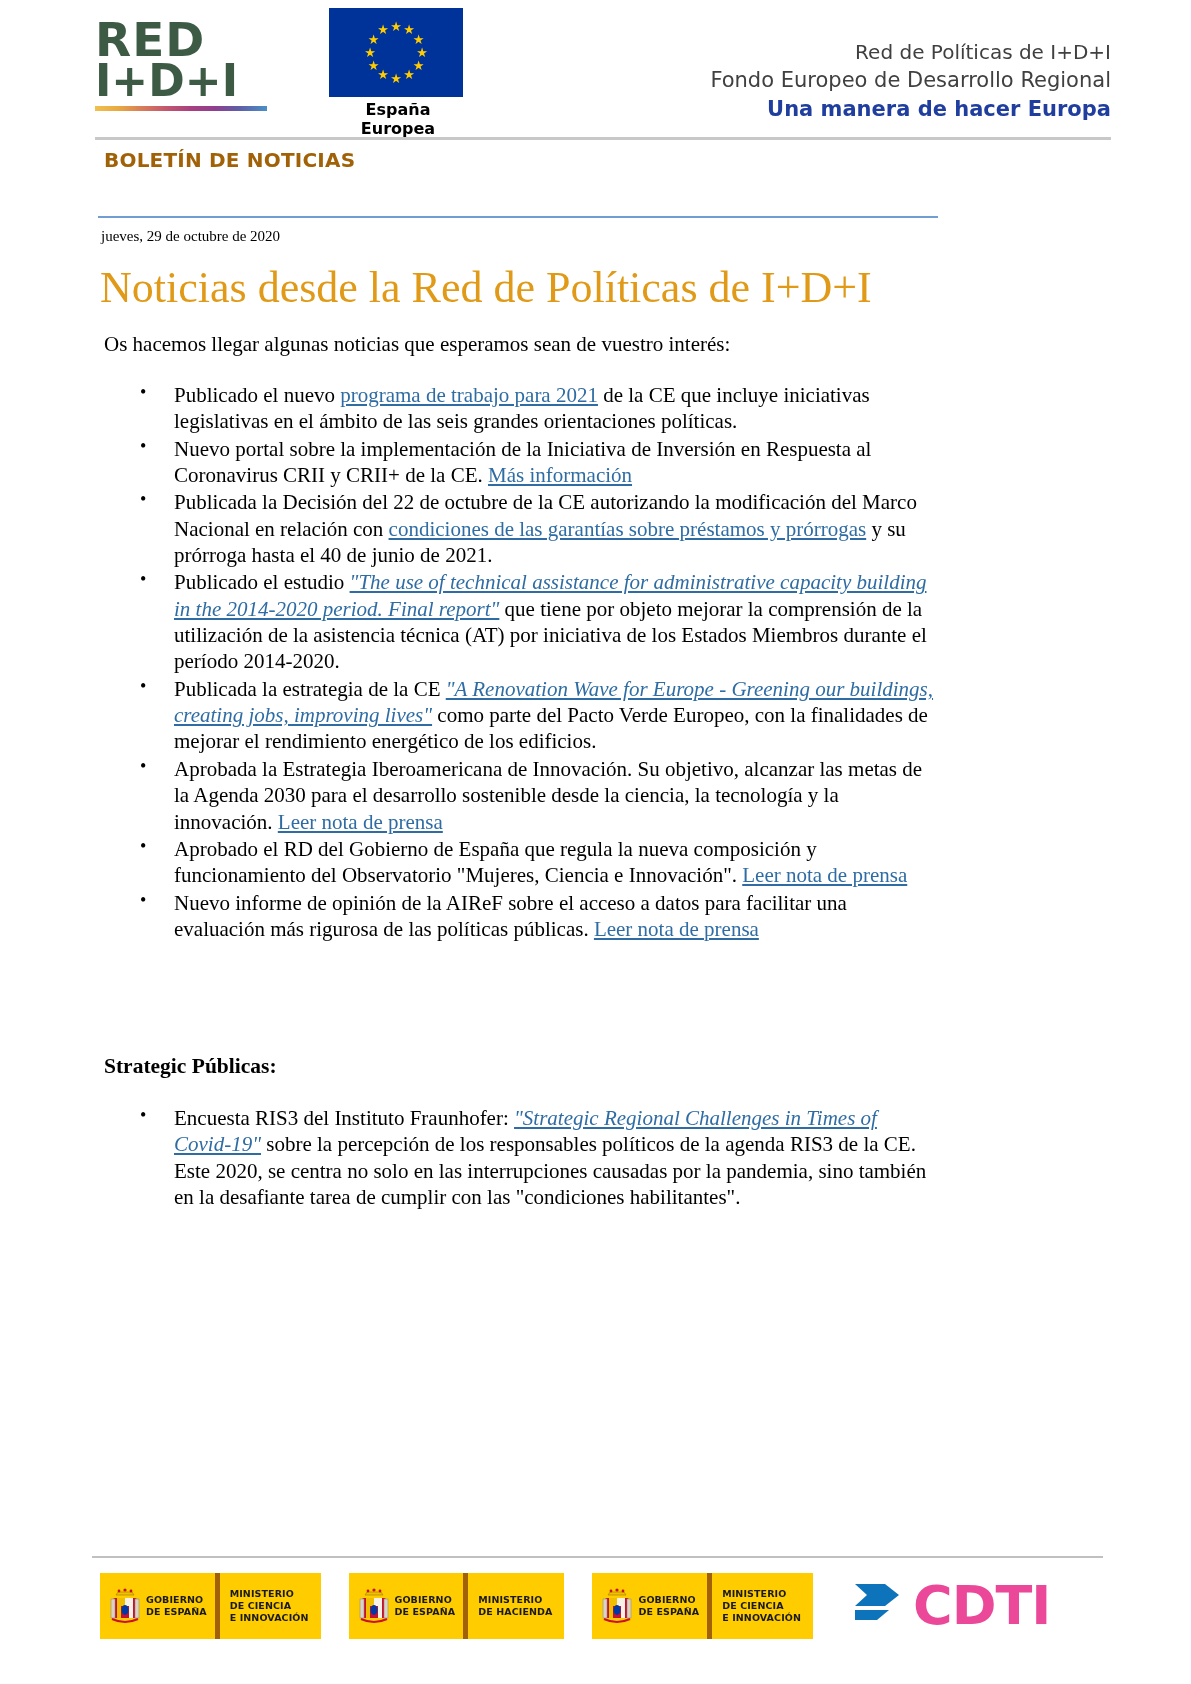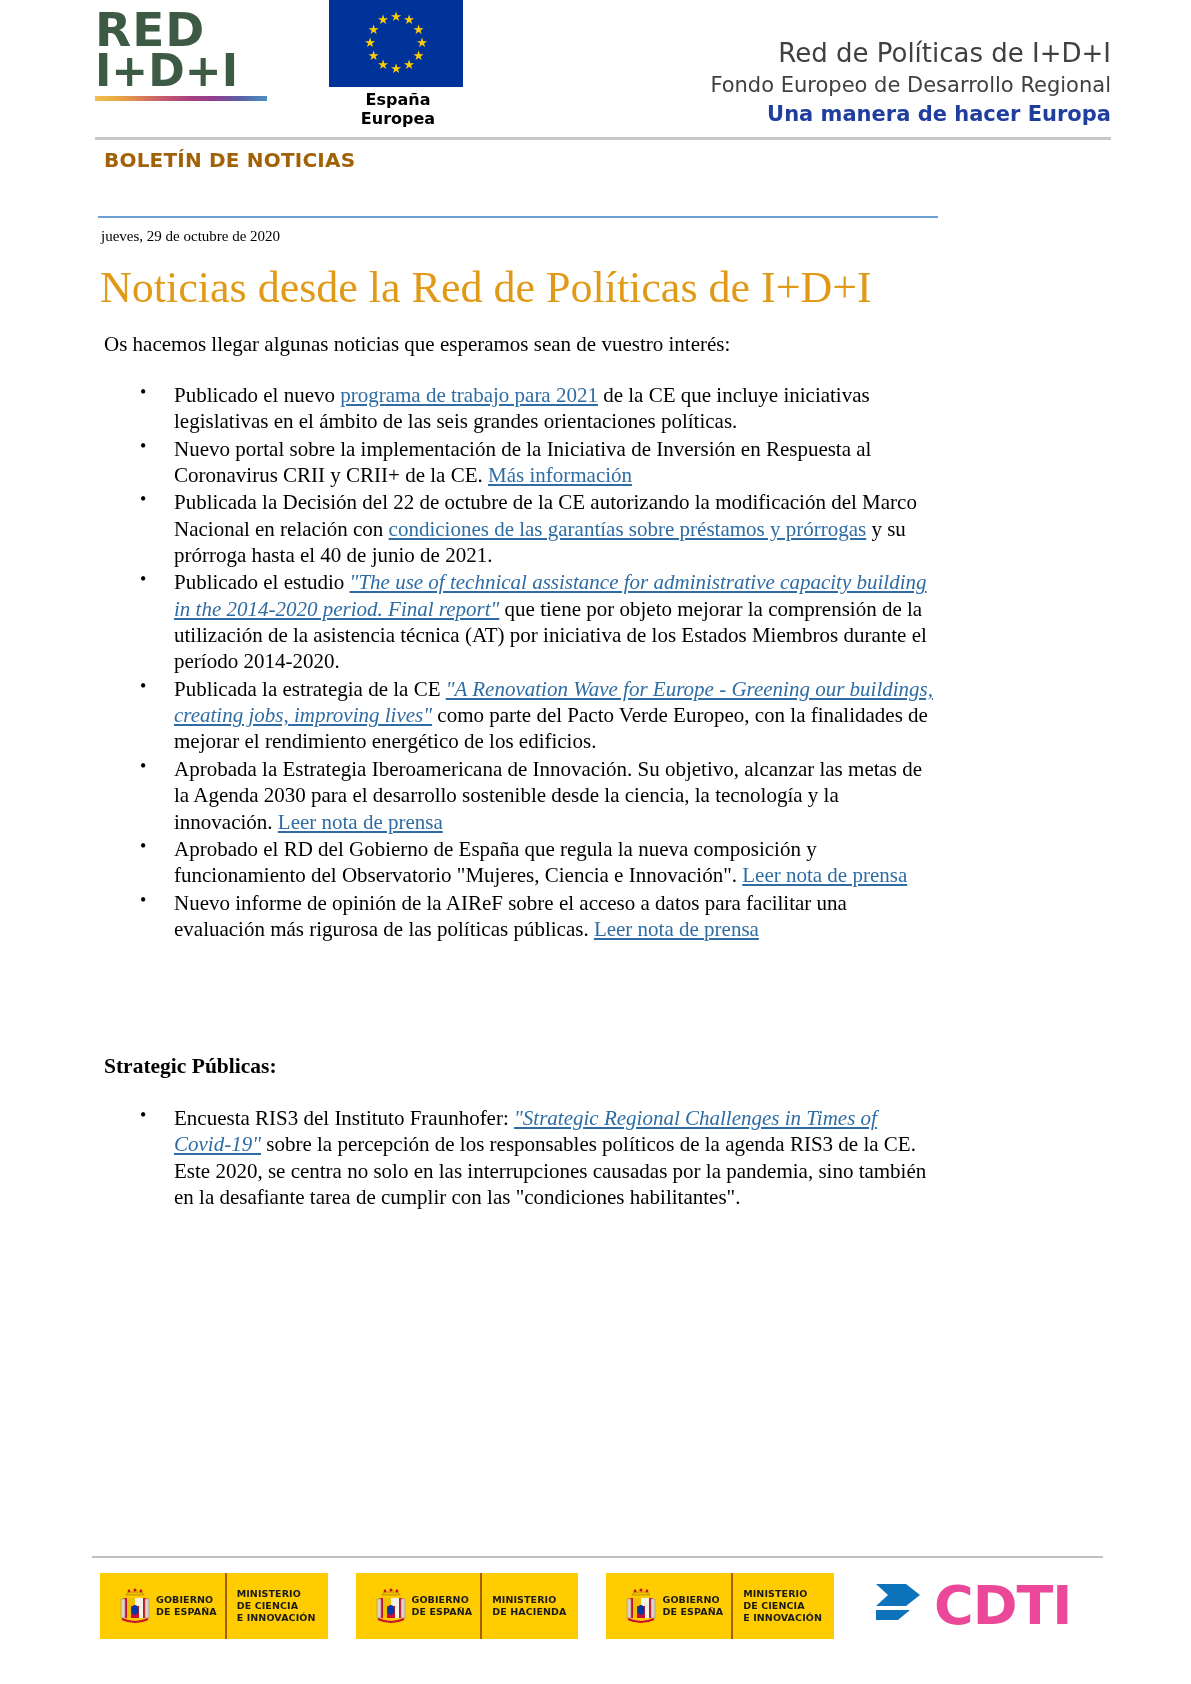--- a/index.html
+++ b/index.html
@@ -25,21 +25,21 @@
   
   .header {
     position: absolute;
     top: 18px;
     left: 95px;
     right: 80px;
     height: 120px;
   }
   .header-inner {
     display: flex;
-    align-items: flex-end;
+    align-items: center;
     justify-content: space-between;
     height: 110px;
   }
   .logos-left {
     display: flex;
     align-items: flex-start;
     gap: 62px;
   }
 
   
@@ -94,21 +94,21 @@
     margin-top: 3px;
     letter-spacing: 0px;
   }
 
   .header-titles {
     text-align: right;
     padding-top: 16px;
     font-family: "DejaVu Sans", sans-serif;
   }
   .hdr-line1 {
-    font-size: 26px;
+    font-size: 20px;
     color: #404040;
     line-height: 1.35;
   }
   .hdr-line2 {
     font-size: 21px;
     color: #404040;
     line-height: 1.35;
   }
   .hdr-line3 {
     font-size: 21px;
@@ -235,22 +235,22 @@
   .gov-logo {
     display: flex;
     background: #FFCC00;
     height: 66px;
     align-items: stretch;
   }
   .gov-left {
     display: flex;
     align-items: center;
     gap: 6px;
-    padding: 0 8px 0 20px;
-    border-right: 2px solid #a16207;
+    padding: 0 8px 0 10px;
+    border-right: 5px solid #a16207;
   }
   .shield { width: 30px; height: 40px; }
   .gov-txt {
     font-family: "DejaVu Sans", sans-serif;
     font-weight: bold;
     font-size: 9.5px;
     line-height: 1.25;
     color: #1a1a1a;
     letter-spacing: 0.1px;
     white-space: nowrap;

